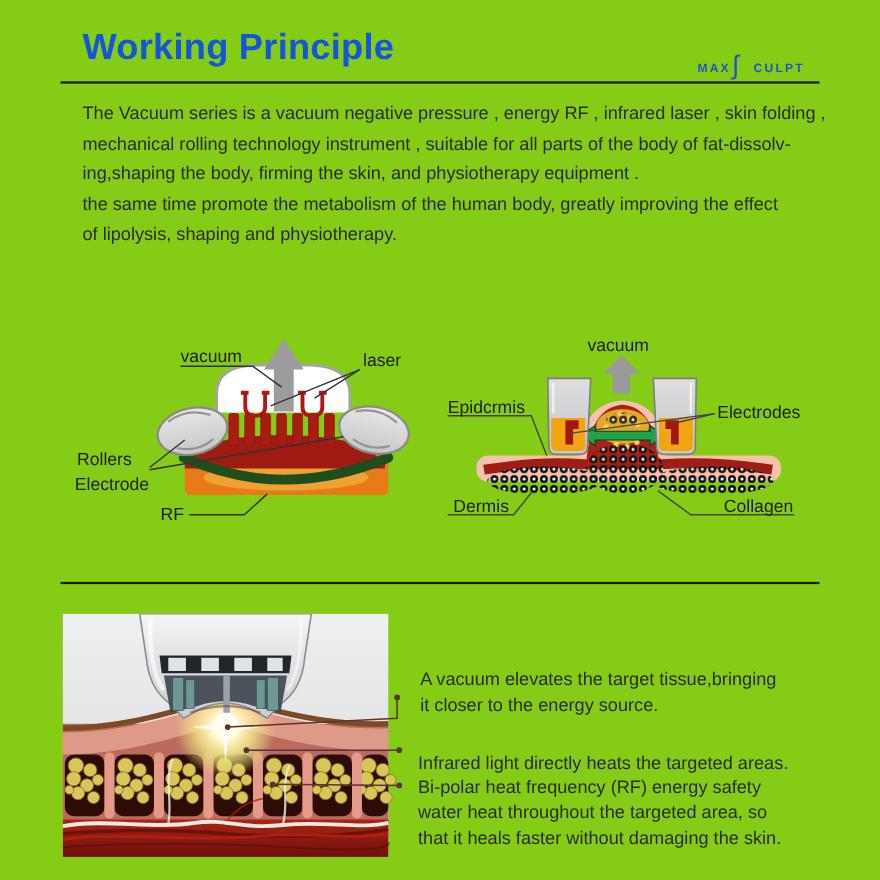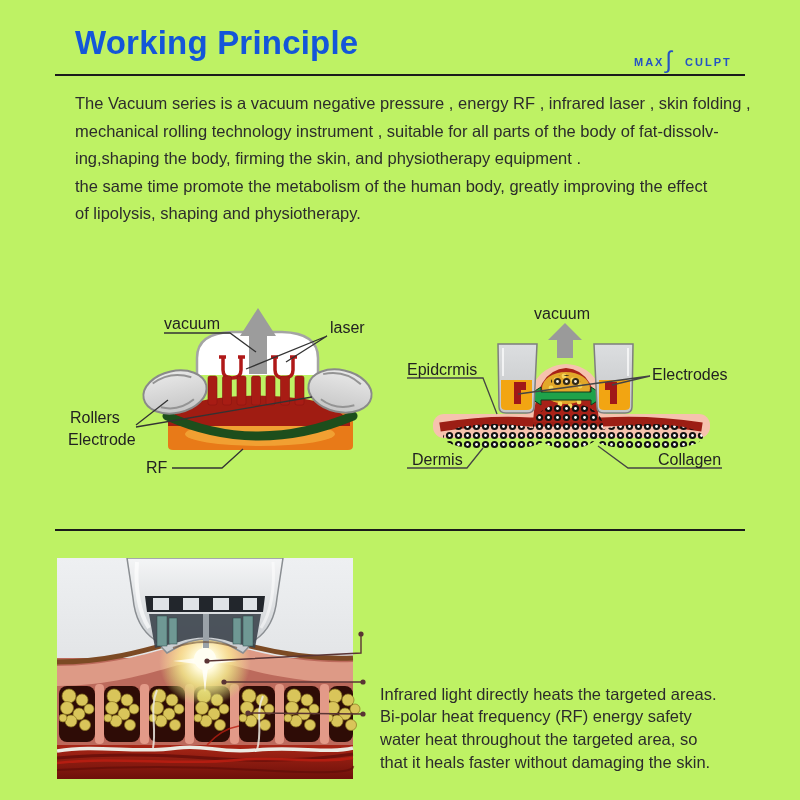--- a/index.html
+++ b/index.html
@@ -1,16 +1,16 @@
 <!DOCTYPE html>
 <html><head>
 <meta charset="utf-8">
 <style>
   html,body{margin:0;padding:0;background:#fff;}
-  #page{position:relative;width:800px;height:800px;background:#bef264;overflow:hidden;
+  #page{position:relative;width:800px;height:800px;background:#84cc16;overflow:hidden;
         font-family:"Liberation Sans",sans-serif;color:#2d2d2d;}
   .abs{position:absolute;}
   
   #title{left:75px;top:24px;font-size:33px;font-weight:bold;color:#1456d9;letter-spacing:.2px;}
   #brand{left:622px;top:44px;color:#2553c5;font-weight:bold;white-space:nowrap;}
   #brand .b-txt{font-size:11px;letter-spacing:2px;margin-left:12px;}
   #brand .b-int{font-size:24px;font-weight:normal;position:relative;top:2px;margin:0 1px;}
   .rule{height:2px;background:#1b1b1b;left:55px;width:690px;}
   #rule1{top:74px;}
   #rule2{top:529px;}
@@ -291,20 +291,24 @@
     <g fill="#5a3434">
       <circle cx="150" cy="103" r="2.6"></circle>
         <circle cx="304" cy="76" r="2.6"></circle>
       <circle cx="167" cy="124" r="2.6"></circle>
         <circle cx="306" cy="124" r="2.6"></circle>
       <circle cx="191" cy="155" r="2.6"></circle>
         <circle cx="306" cy="156" r="2.6"></circle>
     </g>
   </svg>
 
+  <div class="abs ann" id="ann1">
+    <div>A vacuum elevates the target tissue,bringing</div>
+    <div>it closer to the energy source.</div>
+  </div>
   <div class="abs ann" id="ann2">
     <div>Infrared light directly heats the targeted areas.</div>
   </div>
   <div class="abs ann" id="ann3">
     <div>Bi-polar heat frequency (RF) energy safety</div>
     <div>water heat throughout the targeted area, so</div>
     <div>that it heals faster without damaging the skin.</div>
   </div>
 
 </div>

